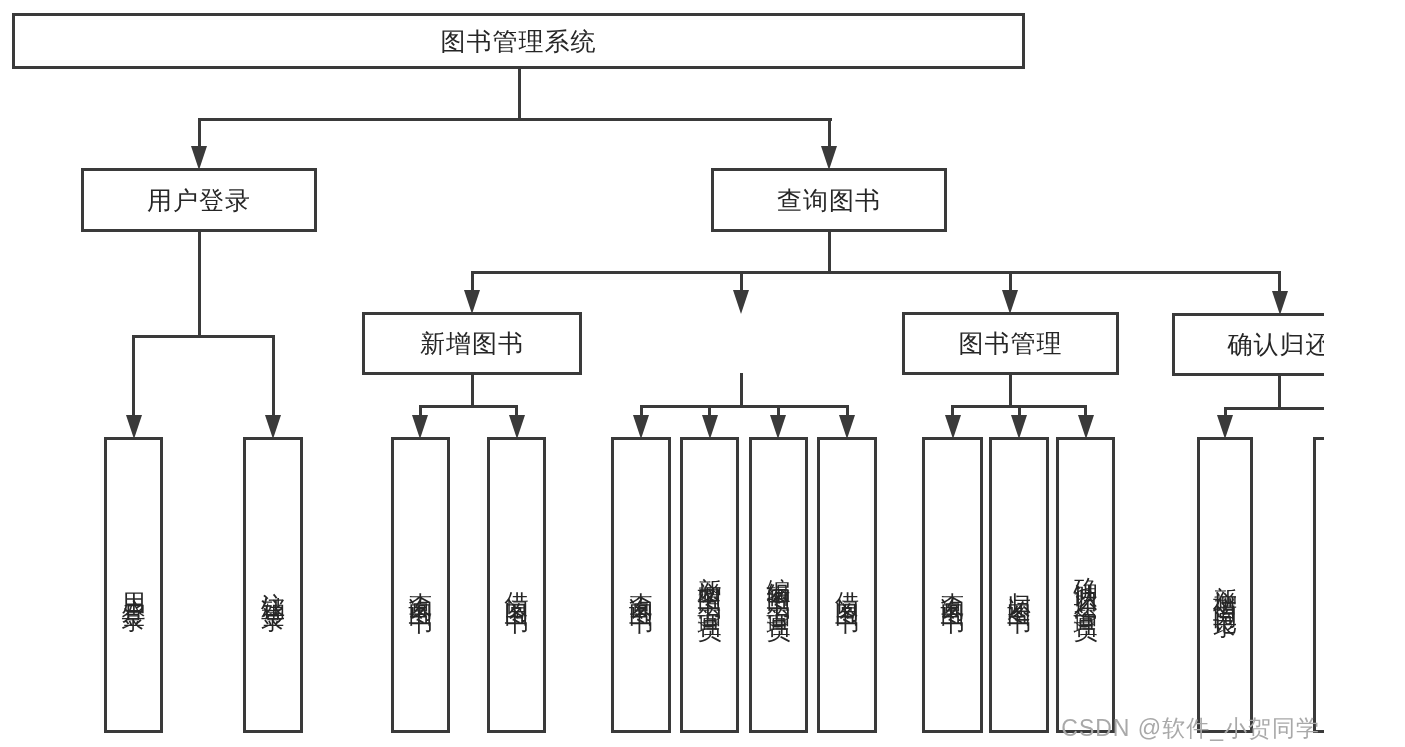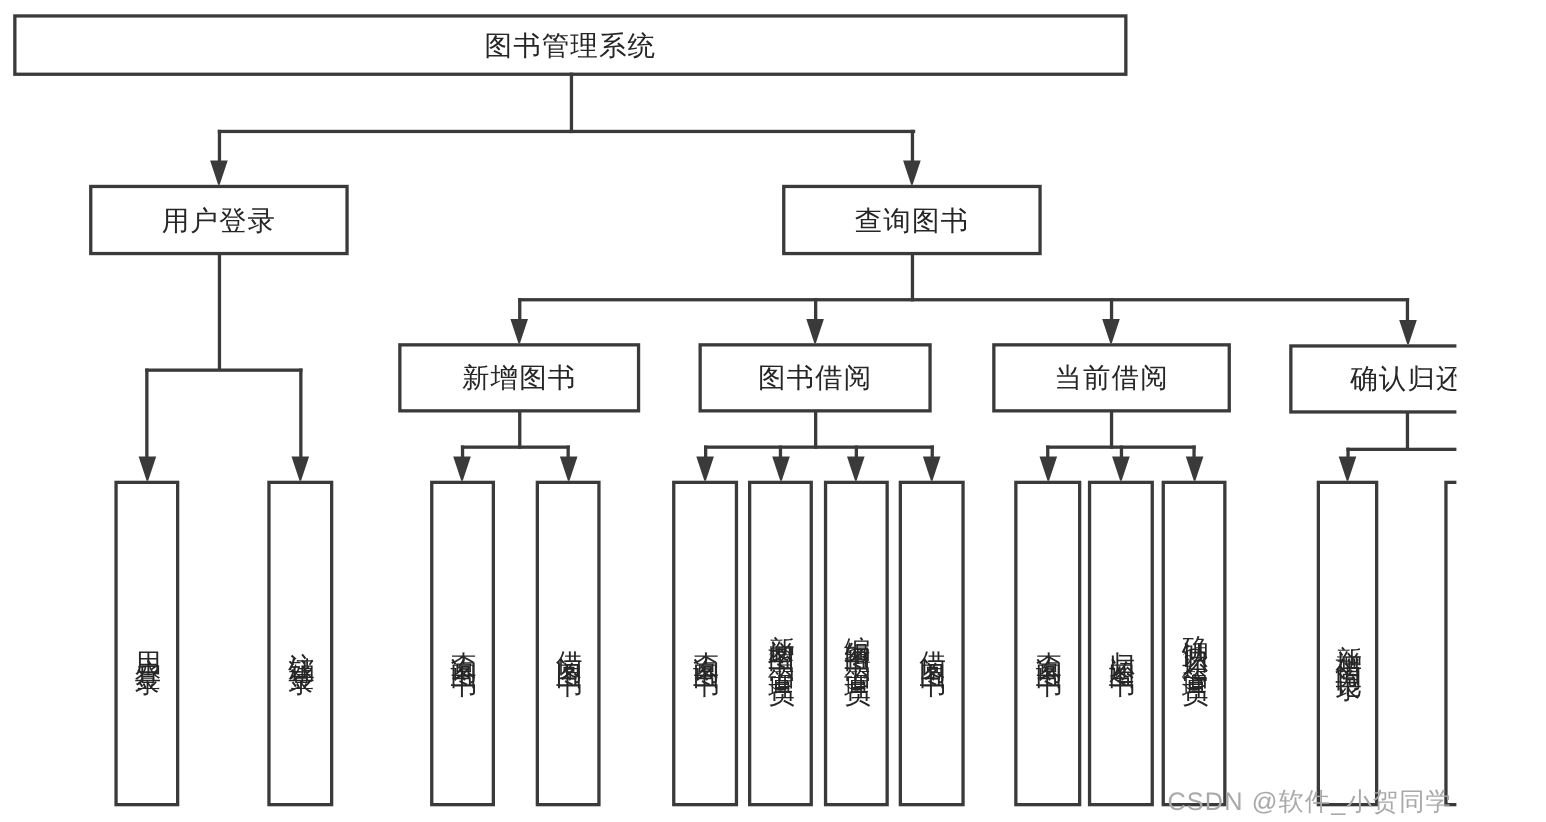--- a/index.html
+++ b/index.html
@@ -59,22 +59,21 @@
   <div class="vl" style="left:471px;top:271px;height:25px"></div>
   <div class="ar" style="left:464px;top:290px"></div>
   <div class="vl" style="left:740px;top:271px;height:25px"></div>
   <div class="ar" style="left:733px;top:290px"></div>
   <div class="vl" style="left:1009px;top:271px;height:25px"></div>
   <div class="ar" style="left:1002px;top:290px"></div>
   <div class="vl" style="left:1278px;top:271px;height:27px"></div>
   <div class="ar" style="left:1272px;top:291px"></div>
 
   <div class="box" style="left:362px;top:312px;width:220px;height:63px">新增图书</div>
-  <div class="box" style="left:635px;top:312px;width:212px;height:63px">图书借阅</div>
-  <div class="box" style="left:902px;top:312px;width:217px;height:63px">当前借阅</div>
+  <div class="box" style="left:902px;top:312px;width:217px;height:63px">图书管理</div>
   <div class="box" style="left:1172px;top:313px;width:215px;height:63px">确认归还</div>
 
   <div class="vl" style="left:471px;top:373px;height:35px"></div>
   <div class="hl" style="left:419px;top:405px;width:99px"></div>
   <div class="vl" style="left:419px;top:405px;height:14px"></div>
   <div class="ar" style="left:412px;top:415px"></div>
   <div class="vl" style="left:515px;top:405px;height:14px"></div>
   <div class="ar" style="left:509px;top:415px"></div>
 
   <div class="vl" style="left:740px;top:373px;height:35px"></div>

